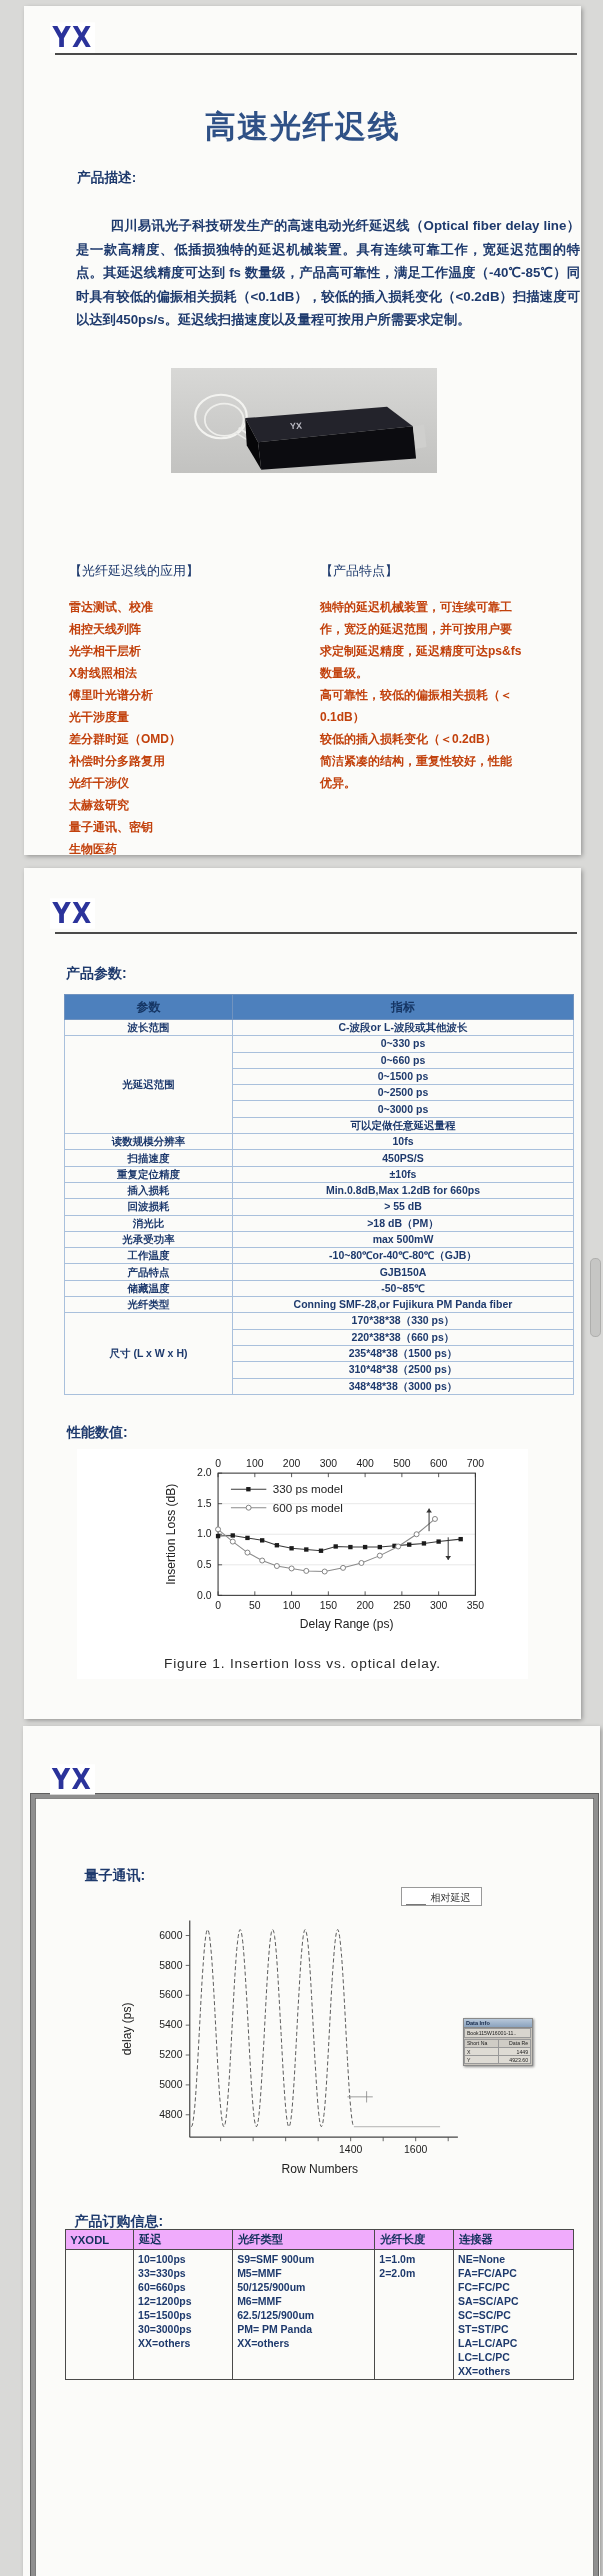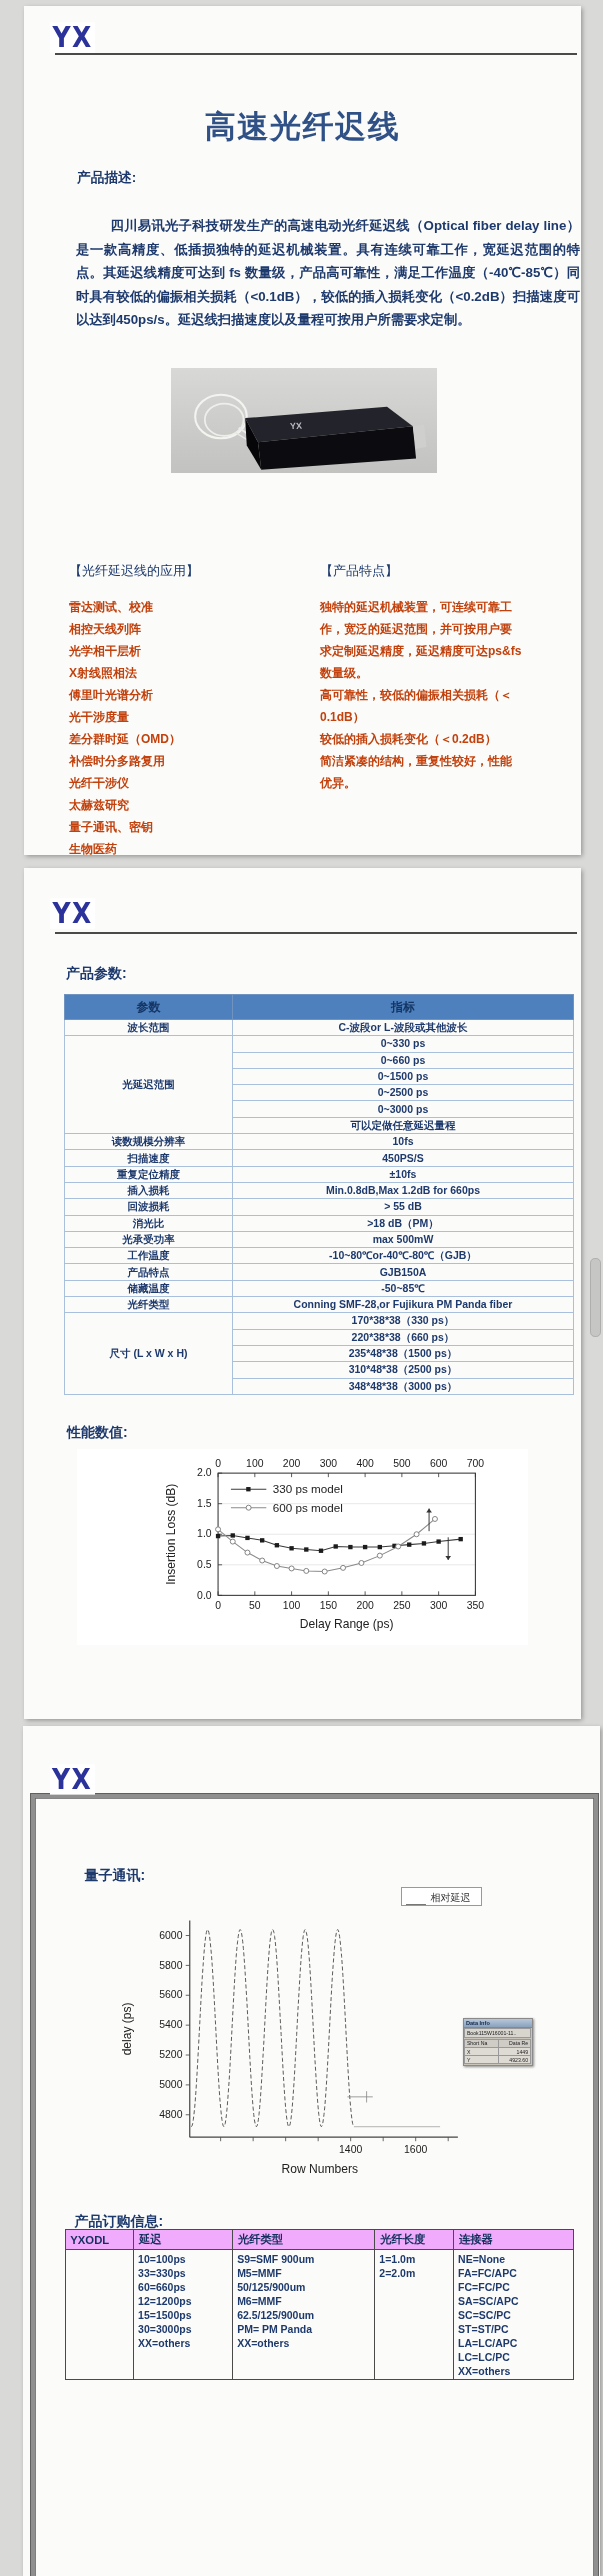--- a/index.html
+++ b/index.html
@@ -349,20 +349,21 @@
         <line x1="191" y1="73" x2="235" y2="73" stroke="#8a8a8a" stroke-width="1.3"></line>
         <circle cx="213" cy="73" r="3.1" fill="#fff" stroke="#808080" stroke-width="1.2"></circle>
         <text x="243" y="78" class="leg">600 ps model</text>
         <line x1="437.4" y1="102.2" x2="437.4" y2="74.08000000000001" stroke="#333" stroke-width="1.2"></line>
         <polygon points="437.4,74.08000000000001 433.9,79.08000000000001 440.9,79.08000000000001" fill="#333"></polygon>
         <line x1="461.1714285714286" y1="109.8" x2="461.1714285714286" y2="137.92000000000002" stroke="#333" stroke-width="1.2"></line>
         <polygon points="461.1714285714286,137.92000000000002 457.6714285714286,132.92000000000002 464.6714285714286,132.92000000000002" fill="#333"></polygon>
         <text x="335" y="222" text-anchor="middle" class="axlab">Delay Range (ps)</text>
         <text x="122" y="106" text-anchor="middle" class="axlab" transform="rotate(-90 122 106)">Insertion Loss (dB)</text>
       </svg>
+    <div class="fig-caption">Figure 1. Insertion loss vs. optical delay.</div>
   </div>
 </div>
 
 <div class="page" id="page3">
   <div class="logo" style="left:27px;top:40px;">YX</div>
   <div class="frame"></div>
 
   <div class="h-blue small" style="left:62px;top:141px;z-index:2;">量子通讯:</div>
 
   <div class="legendbox">

